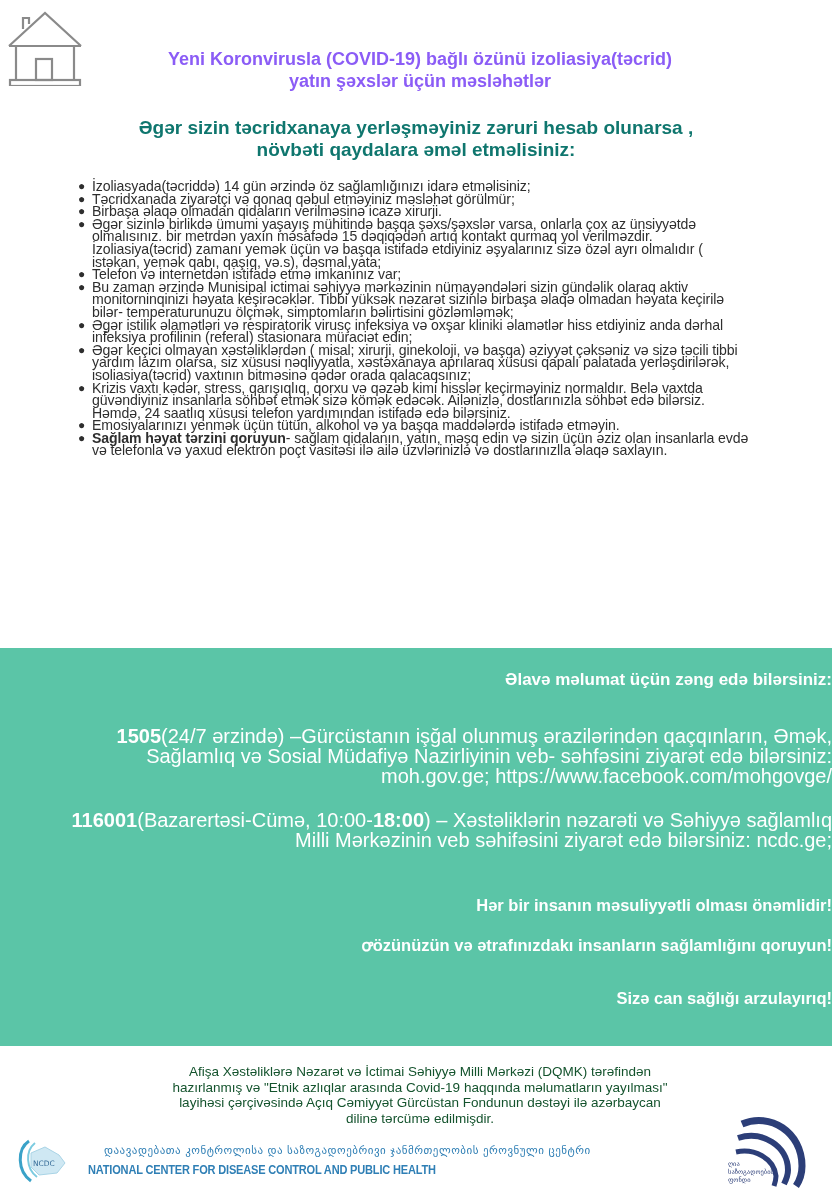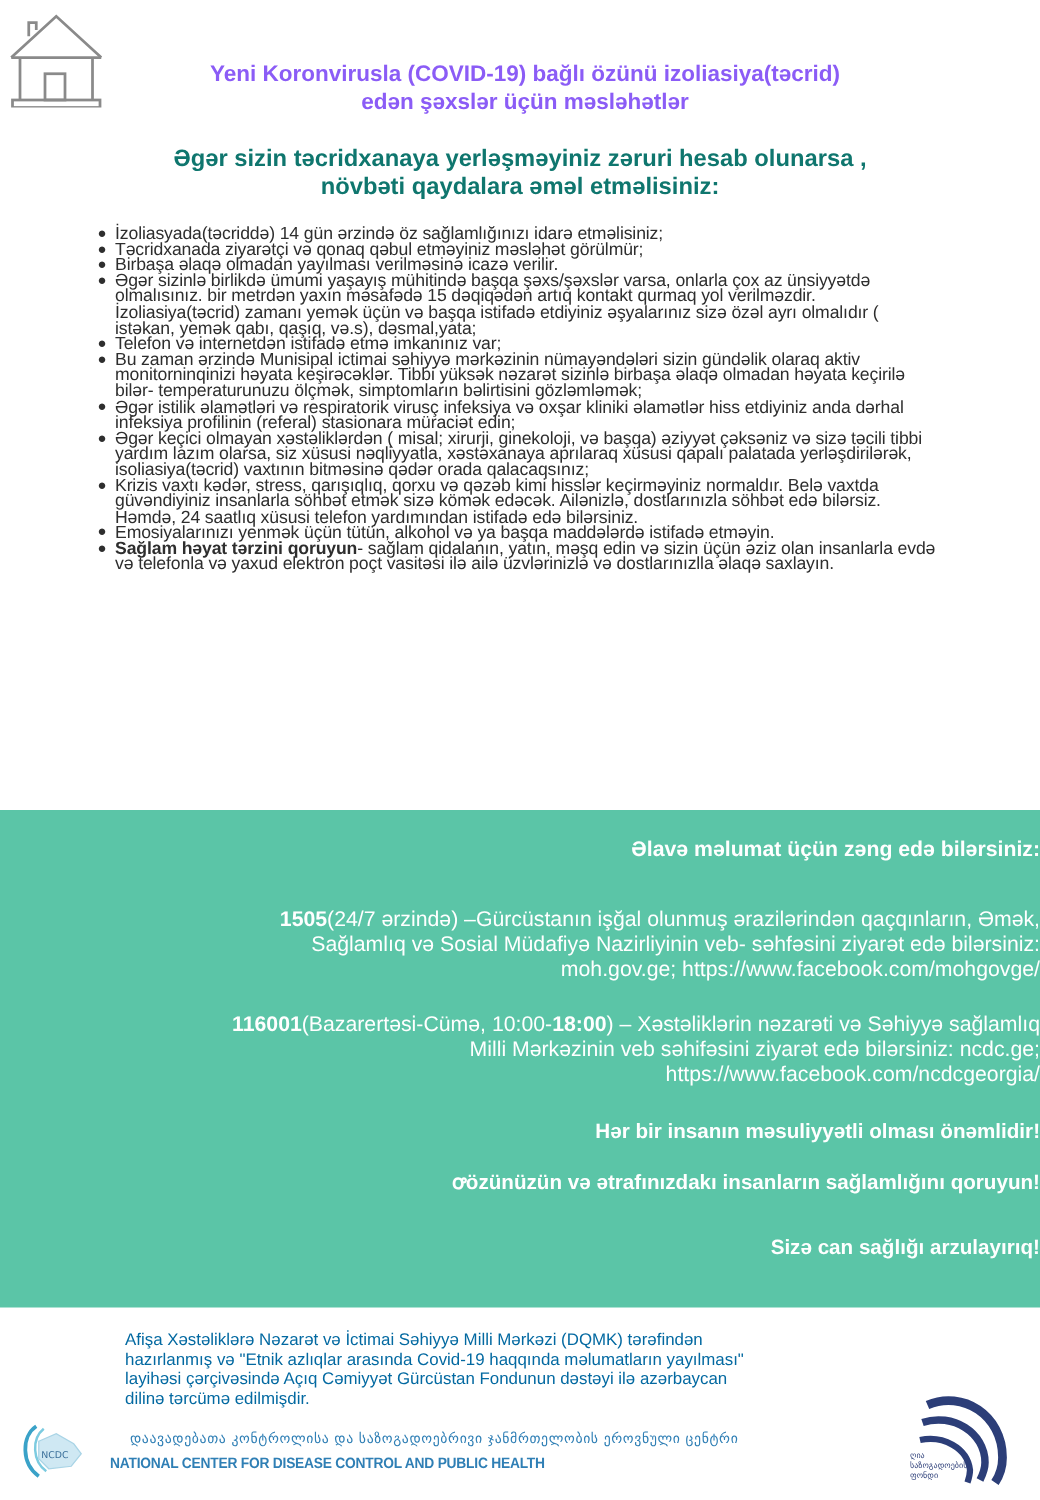--- a/index.html
+++ b/index.html
@@ -28,30 +28,30 @@
     position: absolute; left: 0; top: 0; font-size: 12px;
   }
   .rules b { font-weight: bold; }
   .band {
     position: absolute; left: 0; top: 648px; width: 832px; height: 398px; background: #5bc5a7;
   }
   .band-text {
     position: absolute; left: 0; width: 832px; text-align: right; color: #ffffff;
   }
   .b-heading { top: 22px; font-size: 17px; font-weight: bold; }
-  .contact { font-size: 17px; line-height: 20px; }
+  .contact { font-size: 20px; line-height: 20px; }
   .contact b { font-weight: bold; }
   .c1 { top: 78px; }
   .c2 { top: 162px; }
   .m1 { top: 248px; font-size: 16.5px; font-weight: bold; }
   .m2 { top: 285px; font-size: 16.5px; font-weight: bold; }
   .m3 { top: 341px; font-size: 16.5px; font-weight: bold; }
   .credit {
-    position: absolute; left: 100px; top: 1064px; width: 640px; 
-    color: #0369a1; font-size: 13.5px; line-height: 15.5px;
+    position: absolute; left: 100px; top: 1064px; width: 640px; text-align: center;
+    color: #14532d; font-size: 13.5px; line-height: 15.5px;
   }
   .ncdc-logo { position: absolute; left: 15px; top: 1133px; width: 54px; height: 54px; }
   .org-geo {
     position: absolute; left: 104px; top: 1144px; color: #2f7fb5; font-size: 11px;
     letter-spacing: 0.5px; font-family: "DejaVu Sans", sans-serif;
   }
   .org-en {
     position: absolute; left: 88px; top: 1163px; color: #2f7fb5; font-size: 12px;
     font-weight: bold; letter-spacing: -0.2px; transform: scaleX(0.92); transform-origin: left;
   }
@@ -67,32 +67,32 @@
     <polyline points="17,19 17,8 23,8 23,14"></polyline>
     <line x1="10" y1="36" x2="10" y2="70"></line>
     <line x1="68" y1="36" x2="68" y2="70"></line>
     <rect x="30" y="49" width="16" height="21"></rect>
     <rect x="4" y="70" width="70" height="6"></rect>
   </g>
 </svg>
 
 <div class="title">
   <div>Yeni Koronvirusla (COVID-19) bağlı özünü izoliasiya(təcrid)</div>
-  <div>edən şəxslər üçün məsləhətlər</div>
+  <div>yatın şəxslər üçün məsləhətlər</div>
 </div>
 
 <div class="subtitle">
   <div>Əgər sizin təcridxanaya yerləşməyiniz zəruri hesab olunarsa ,</div>
   <div>növbəti qaydalara əməl etməlisiniz:</div>
 </div>
 
 <ul class="rules">
   <li><span class="bullet">●</span><b></b><span>İzoliasyada(təcriddə) 14 gün ərzində öz sağlamlığınızı idarə etməlisiniz;</span></li>
   <li><span class="bullet">●</span><b></b><span>Təcridxanada ziyarətçi və qonaq qəbul etməyiniz məsləhət görülmür;</span></li>
-  <li><span class="bullet">●</span><b></b><span>Birbaşa əlaqə olmadan yayılması verilməsinə icazə verilir.</span></li>
+  <li><span class="bullet">●</span><b></b><span>Birbaşa əlaqə olmadan qidaların verilməsinə icazə xirurji.</span></li>
   <li><span class="bullet">●</span><b></b><span>Əgər sizinlə birlikdə ümumi yaşayış mühitində başqa şəxs/şəxslər varsa, onlarla çox az ünsiyyətdə olmalısınız. bir metrdən yaxın məsafədə 15 dəqiqədən artıq kontakt qurmaq yol verilməzdir. İzoliasiya(təcrid) zamanı yemək üçün və başqa istifadə etdiyiniz əşyalarınız sizə özəl ayrı olmalıdır ( istəkan, yemək qabı, qaşıq, və.s), dəsmal,yata;</span></li>
   <li><span class="bullet">●</span><b></b><span>Telefon və internetdən istifadə etmə imkanınız var;</span></li>
   <li><span class="bullet">●</span><b></b><span>Bu zaman ərzində Munisipal ictimai səhiyyə mərkəzinin nümayəndələri sizin gündəlik olaraq aktiv monitorninqinizi həyata keşirəcəklər. Tibbi yüksək nəzarət sizinlə birbaşa əlaqə olmadan həyata keçirilə bilər- temperaturunuzu ölçmək, simptomların bəlirtisini gözləmləmək;</span></li>
   <li><span class="bullet">●</span><b></b><span>Əgər istilik əlamətləri və respiratorik virusç infeksiya və oxşar kliniki əlamətlər hiss etdiyiniz anda dərhal infeksiya profilinin (referal) stasionara müraciət edin;</span></li>
   <li><span class="bullet">●</span><b></b><span>Əgər keçici olmayan xəstəliklərdən ( misal; xirurji, ginekoloji, və başqa) əziyyət çəksəniz və sizə təcili tibbi yardım lazım olarsa, siz xüsusi nəqliyyatla, xəstəxanaya aprılaraq xüsusi qapalı palatada yerləşdirilərək, isoliasiya(təcrid) vaxtının bitməsinə qədər orada qalacaqsınız;</span></li>
   <li><span class="bullet">●</span><b></b><span>Krizis vaxtı kədər, stress, qarışıqlıq, qorxu və qəzəb kimi hisslər keçirməyiniz normaldır. Belə vaxtda güvəndiyiniz insanlarla söhbət etmək sizə kömək edəcək. Ailənizlə, dostlarınızla söhbət edə bilərsiz. Həmdə, 24 saatlıq xüsusi telefon yardımından istifadə edə bilərsiniz.</span></li>
   <li><span class="bullet">●</span><b></b><span>Emosiyalarınızı yenmək üçün tütün, alkohol və ya başqa maddələrdə istifadə etməyin.</span></li>
   <li><span class="bullet">●</span><b>Sağlam həyat tərzini qoruyun</b><span>- sağlam qidalanın, yatın, məşq edin və sizin üçün əziz olan insanlarla evdə və telefonla və yaxud elektron poçt vasitəsi ilə ailə üzvlərinizlə və dostlarınızlla əlaqə saxlayın.</span></li>
 </ul>
 
@@ -101,21 +101,20 @@
 
   <div class="band-text contact c1">
     <div><b>1505</b><span>(24/7 ərzində) –Gürcüstanın işğal olunmuş ərazilərindən qaçqınların, Əmək,</span></div>
     <div>Sağlamlıq və Sosial Müdafiyə Nazirliyinin veb- səhfəsini ziyarət edə bilərsiniz:</div>
     <div>moh.gov.ge; https://www.facebook.com/mohgovge/</div>
   </div>
 
   <div class="band-text contact c2">
     <div><b>116001</b><span>(Bazarertəsi-Cümə, 10:00-</span><b>18:00</b><span>) – Xəstəliklərin nəzarəti və Səhiyyə sağlamlıq</span></div>
     <div>Milli Mərkəzinin veb səhifəsini ziyarət edə bilərsiniz: ncdc.ge;</div>
-    <div>https://www.facebook.com/ncdcgeorgia/</div>
   </div>
 
   <div class="band-text m1">Hər bir insanın məsuliyyətli olması önəmlidir!</div>
   <div class="band-text m2">ꝍözünüzün və ətrafınızdakı insanların sağlamlığını qoruyun!</div>
   <div class="band-text m3">Sizə can sağlığı arzulayırıq!</div>
 </section>
 
 <div class="credit">
   <div>Afişa Xəstəliklərə Nəzarət və İctimai Səhiyyə Milli Mərkəzi (DQMK) tərəfindən</div>
   <div>hazırlanmış və "Etnik azlıqlar arasında Covid-19 haqqında məlumatların yayılması"</div>

